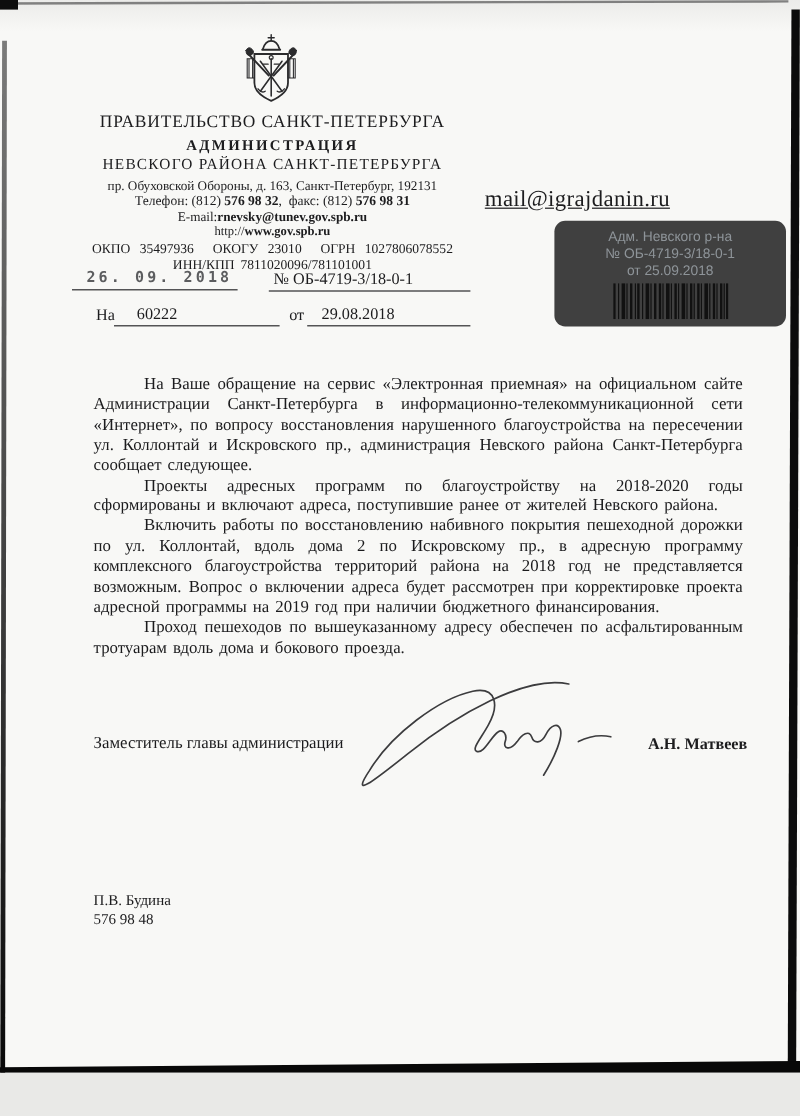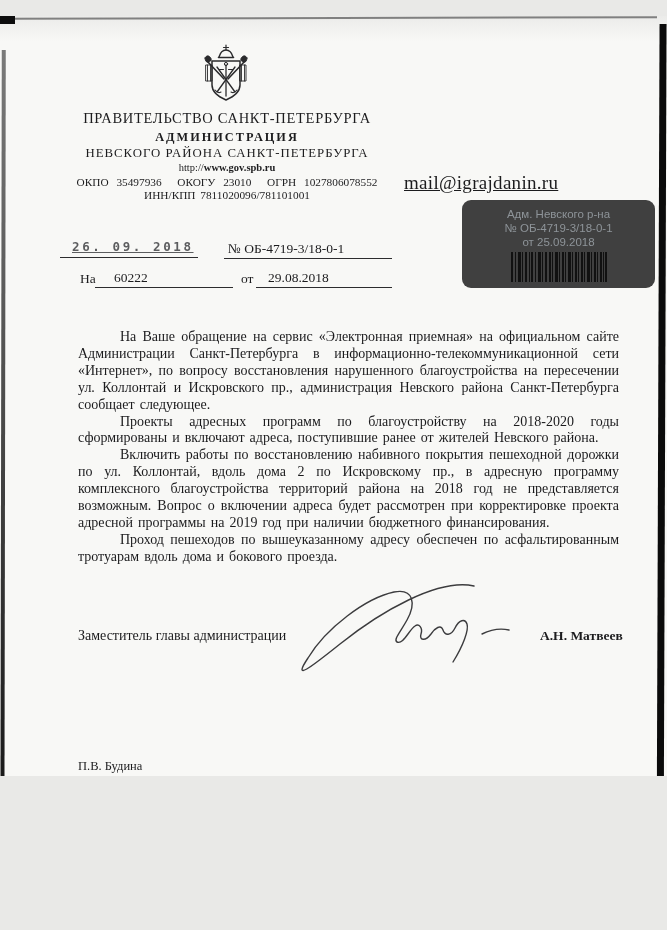--- a/index.html
+++ b/index.html
@@ -2,21 +2,21 @@
 <html lang="ru" style="--paper: #f8f8f6; --ink: #1c1c1e; --stamp-text: #8e9499;"><head>
 <meta charset="utf-8">
 <style>
   :root{
     --paper:#f8f8f6;
     --ink:#1c1c1e;
     --stamp-text:#8e9499;
   }
   html,body{margin:0;padding:0;background:#e9e9e7;}
   .scan{
-    position:relative;width:667px;height:760px;margin:16px auto;
+    position:relative;width:667px;height:894px;margin:0 auto;
     background:var(--paper);
     overflow:hidden;
     font-family:"Liberation Serif",serif;
     color:var(--ink);
   }
   
   .top-line{position:absolute;left:0;top:1px;width:657px;height:2px;background:rgba(40,40,40,.55);transform:rotate(-.15deg);}
   .corner-mark{position:absolute;left:0;top:0;width:15px;height:8px;background:#0d0d0d;}
   .edge-left{position:absolute;left:1px;top:34px;width:4px;height:884px;background:linear-gradient(to bottom,rgba(20,20,20,.55),#050505);transform:rotate(.1deg);}
   .edge-right{position:absolute;right:2px;top:8px;width:7px;height:882px;background:#0b0b0b;transform:rotate(.2deg);}
@@ -32,21 +32,21 @@
   .lh-org2{font-size:12.8px;font-weight:normal;letter-spacing:1px;margin-top:1px;}
   .lh-addr{font-size:11px;margin-top:4px;}
   .lh-phone{font-size:11.3px;margin-top:1px;}
   .lh-email{font-size:11px;margin-top:1px;}
   .lh-web{font-size:10.5px;margin-top:1px;}
   .lh-okpo{font-size:11.3px;margin-top:3px;word-spacing:5px;}
   .lh-inn{font-size:11.3px;margin-top:1px;word-spacing:2px;}
   .b{font-weight:bold;}
 
   
-  .stamp-date{position:absolute;left:72px;top:223px;font-family:"DejaVu Sans Mono",monospace;font-size:12.5px;font-weight:bold;letter-spacing:2.6px;color:#47484b;opacity:.88;text-decoration:underline;}
+  .stamp-date{position:absolute;left:72px;top:223px;font-family:"DejaVu Sans Mono",monospace;font-size:12.5px;font-weight:bold;letter-spacing:2.6px;color:#47484b;opacity:.88;}
   .uline{position:absolute;border-top:1.4px solid #2c2c2e;height:0;}
   .ul-date{left:60px;top:241px;width:138px;}
   .reg-number{position:absolute;left:228px;top:225px;font-size:13.5px;}
   .ul-number{left:224px;top:242px;width:168px;}
   .na-label{position:absolute;left:80px;top:255px;font-size:13.5px;}
   .inc-number{position:absolute;left:114px;top:254px;font-size:13.5px;}
   .ul-inc-number{left:95px;top:271px;width:138px;}
   .ot-label{position:absolute;left:241px;top:255px;font-size:13.5px;}
   .inc-date{position:absolute;left:268px;top:254px;font-size:13.5px;}
   .ul-inc-date{left:256px;top:271px;width:136px;}
@@ -100,20 +100,23 @@
     <path d="M21 48 q3 4 6 2 M43 48 q-3 4 -6 2" stroke-width="1.1"></path>
     <path d="M25.5 27.5 h4 M34.5 27.5 h4" stroke-width="1"></path>
     <path d="M32 23 v31" stroke-width="1.3"></path>
     <circle cx="32" cy="22" r="1.6" stroke-width="1"></circle>
   </svg>
 
   <div class="letterhead">
     <div class="lh-line lh-gov">ПРАВИТЕЛЬСТВО САНКТ-ПЕТЕРБУРГА</div>
     <div class="lh-line lh-org1">АДМИНИСТРАЦИЯ</div>
     <div class="lh-line lh-org2">НЕВСКОГО РАЙОНА САНКТ-ПЕТЕРБУРГА</div>
+    <div class="lh-line lh-addr">пр. Обуховской Обороны, д. 163, Санкт-Петербург, 192131</div>
+    <div class="lh-line lh-phone"><span>Телефон: (812) </span><span class="b">576 98 32</span><span>,  факс: (812) </span><span class="b">576 98 31</span></div>
+    <div class="lh-line lh-email"><span>E-mail:</span><span class="b">rnevsky@tunev.gov.spb.ru</span></div>
     <div class="lh-line lh-web"><span>http://</span><span class="b">www.gov.spb.ru</span></div>
     <div class="lh-line lh-okpo">ОКПО 35497936  ОКОГУ 23010  ОГРН 1027806078552</div>
     <div class="lh-line lh-inn">ИНН/КПП 7811020096/781101001</div>
   </div>
 
   <div class="stamp-date">26. 09. 2018</div>
   <div class="uline ul-date"></div>
   <div class="reg-number">№ ОБ-4719-3/18-0-1</div>
   <div class="uline ul-number"></div>
 

